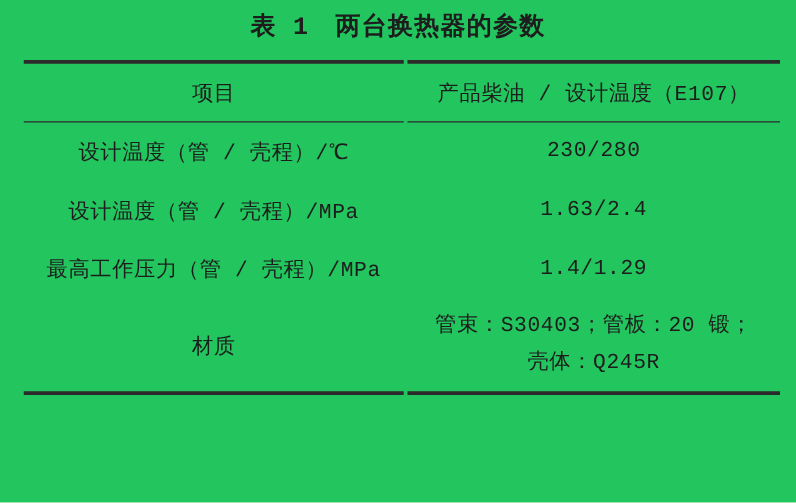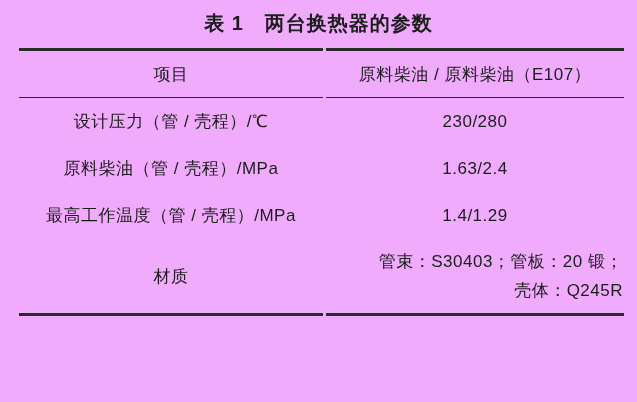--- a/index.html
+++ b/index.html
@@ -4,22 +4,22 @@
 <style>
   html, body {
     margin: 0;
     padding: 0;
     background: #ffffff;
   }
   .page {
     position: relative;
     width: 637px;
     height: 402px;
-    background: #f0abfc;
-    font-family: Liberation Sans, sans-serif;
+    background: #22c55e;
+    font-family: Liberation Mono, monospace;
     color: #1d1d1d;
     overflow: hidden;
   }
   .caption {
     padding-top: 9px;
     height: 39px;
     text-align: center;
     font-size: 20px;
     font-weight: bold;
     letter-spacing: 1px;
@@ -49,52 +49,51 @@
     vertical-align: middle;
     letter-spacing: 0.5px;
   }
   .tbl tr.last td {
     border-bottom: 3px solid #2b2b2b;
     height: 72px;
   }
   .two-line span {
     display: block;
     line-height: 29px;
-    text-align: right;
   }
 </style>
 </head>
 <body>
 
 <div class="page">
 
   <div class="caption">表 1　两台换热器的参数</div>
 
   <table class="tbl">
     <colgroup>
         <col class="c1">
         <col class="c2">
       </colgroup>
     <thead>
       <tr>
         <th>项目</th>
-        <th>原料柴油 / 原料柴油（E107）</th>
+        <th>产品柴油 / 设计温度（E107）</th>
       </tr>
     </thead>
     <tbody>
       <tr>
-        <td>设计压力（管 / 壳程）/℃</td>
+        <td>设计温度（管 / 壳程）/℃</td>
         <td>230/280</td>
       </tr>
       <tr>
-        <td>原料柴油（管 / 壳程）/MPa</td>
+        <td>设计温度（管 / 壳程）/MPa</td>
         <td>1.63/2.4</td>
       </tr>
       <tr>
-        <td>最高工作温度（管 / 壳程）/MPa</td>
+        <td>最高工作压力（管 / 壳程）/MPa</td>
         <td>1.4/1.29</td>
       </tr>
       <tr class="last">
         <td>材质</td>
         <td class="two-line">
           <span>管束：S30403；管板：20 锻；</span>
           <span>壳体：Q245R</span>
         </td>
       </tr>
     </tbody>

